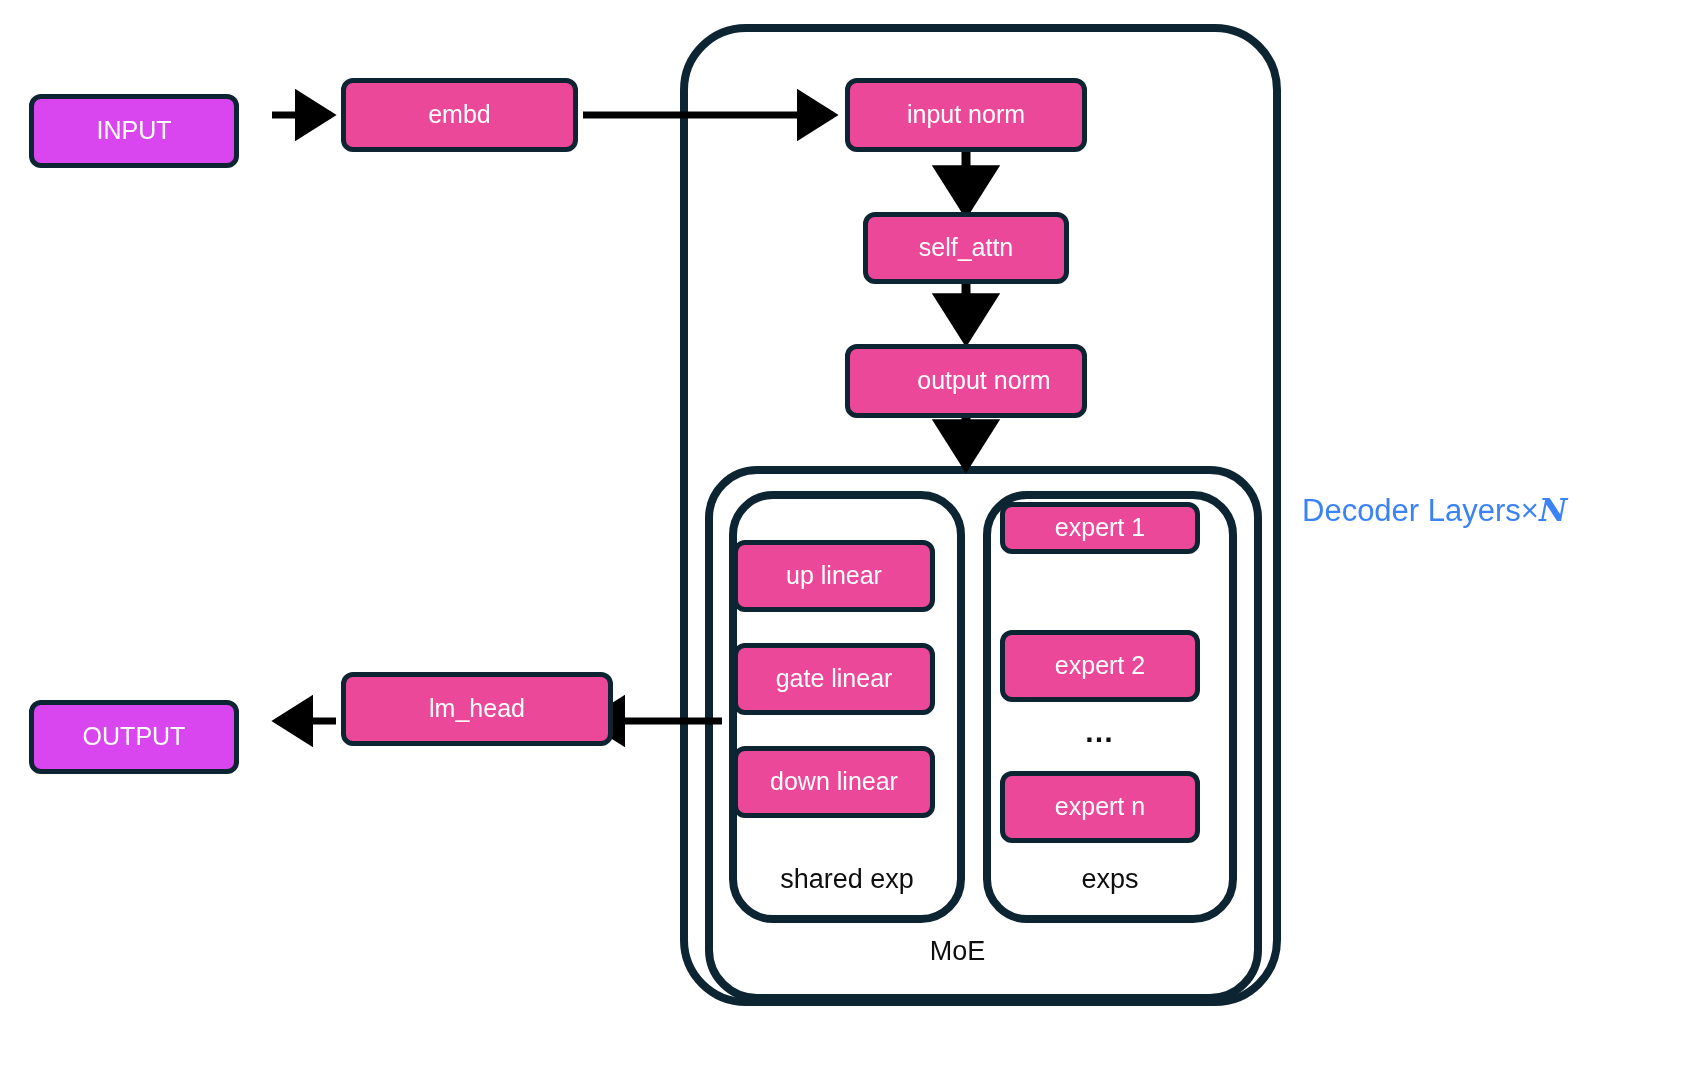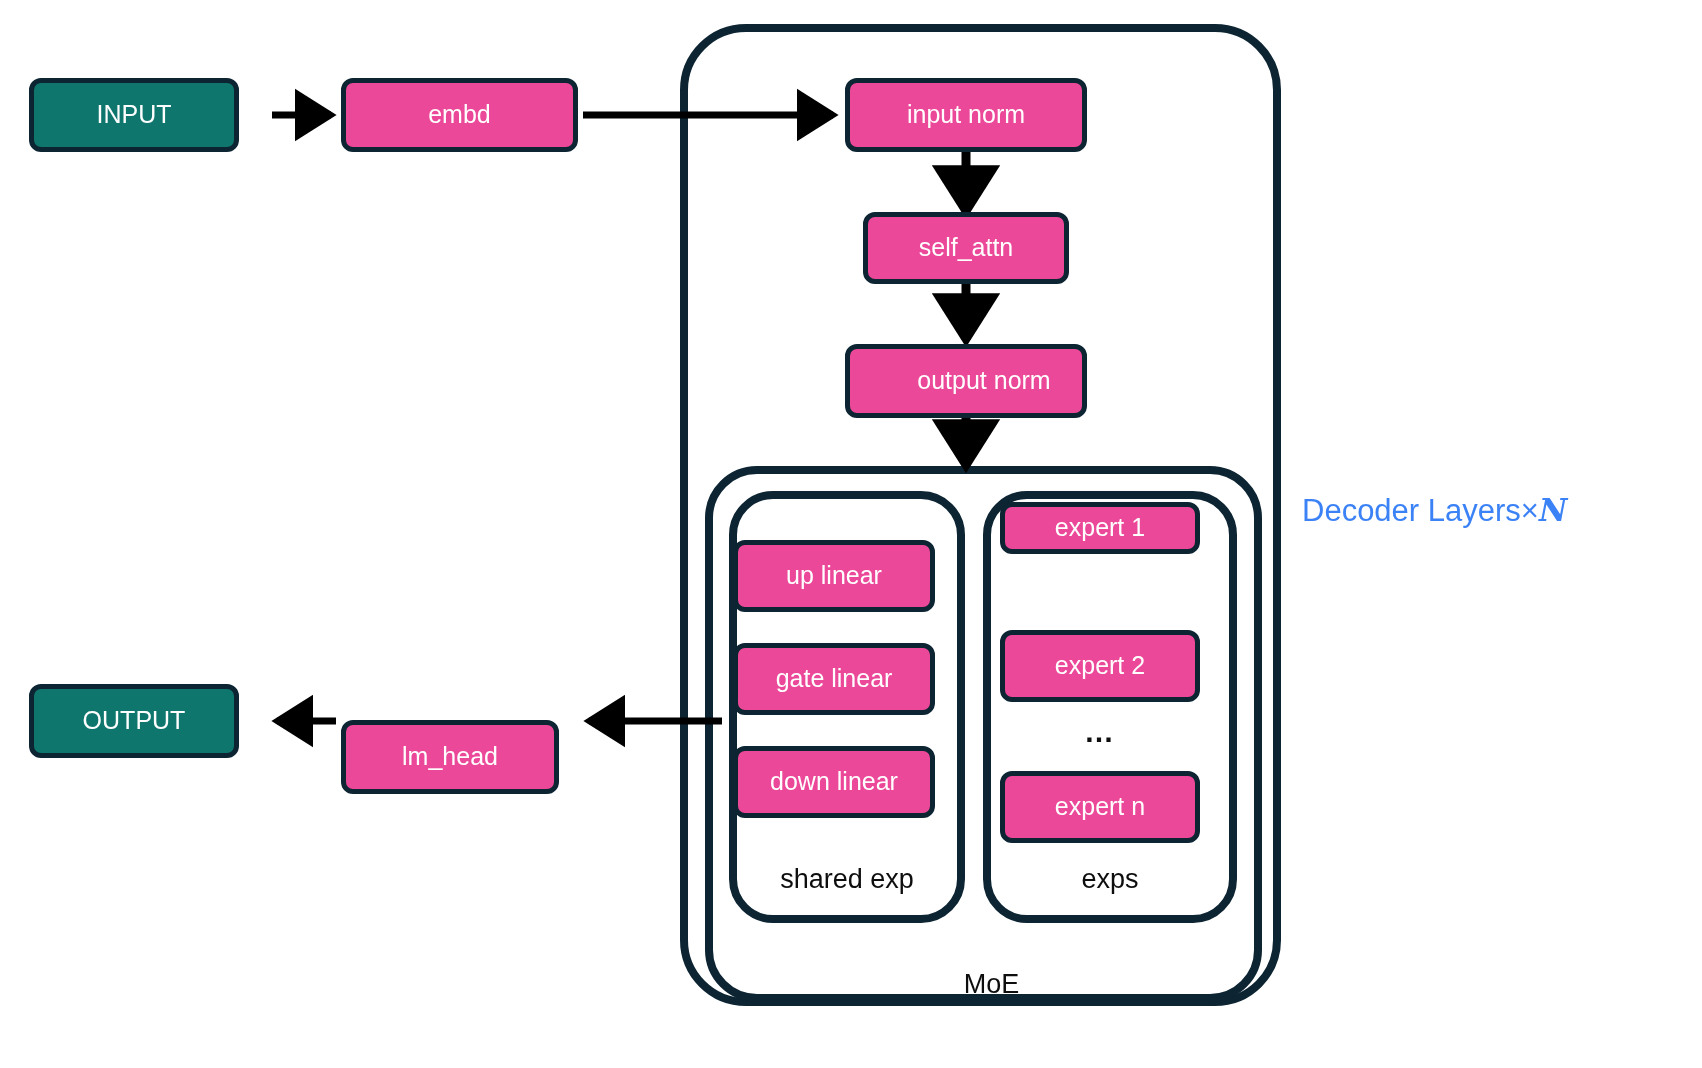--- a/index.html
+++ b/index.html
@@ -34,21 +34,21 @@
     align-items: center;
     justify-content: center;
     color: #ffffff;
     border-style: solid;
     border-color: #0d2432;
     text-align: center;
     line-height: 1.1;
     user-select: none;
   }
   .node.salmon { background: #ec4899; }
-  .node.blue   { background: #0f766e; }
+  .node.blue   { background: #d946ef; margin-top: 16px; }
 
   .n-top    { border-width: 5px; border-radius: 12px; font-size: 25px; }
   .n-inner  { border-width: 5px; border-radius: 12px; font-size: 25px; }
 
   
   .caption {
     position: absolute;
     color: #0e0e0e;
     font-size: 27px;
     text-align: center;
@@ -156,31 +156,31 @@
   <div class="node salmon n-inner" style="left:1000px; top:630px; width:200px; height:72px;">
     <span>expert 2</span>
   </div>
 
   <div class="dots" style="left:1000px; top:715px; width:200px;">…</div>
 
   <div class="node salmon n-inner" style="left:1000px; top:771px; width:200px; height:72px;">
     <span>expert n</span>
   </div>
 
-  <div class="node salmon n-top" style="left:341px; top:720px; width:218px; height:74px;">
+  <div class="node salmon n-top" style="left:341px; top:672px; width:272px; height:74px;">
     <span>lm_head</span>
   </div>
 
   <div class="node blue n-top" style="left:29px; top:684px; width:210px; height:74px;">
     <span>OUTPUT</span>
   </div>
 
   <div class="caption" style="left:733px; top:864px; width:228px;">shared exp</div>
 
   <div class="caption" style="left:987px; top:864px; width:246px;">exps</div>
 
-  <div class="caption" style="left:717px; top:936px; width:549px;margin-top:33px;">MoE</div>
+  <div class="caption" style="left:683px; top:936px; width:549px;">MoE</div>
 
   <div class="side-label" style="left:1302px; top:492px;">
     <span>Decoder Layers×</span><span class="nvar">N</span>
   </div>
 
 </div>
 
 </body></html>

